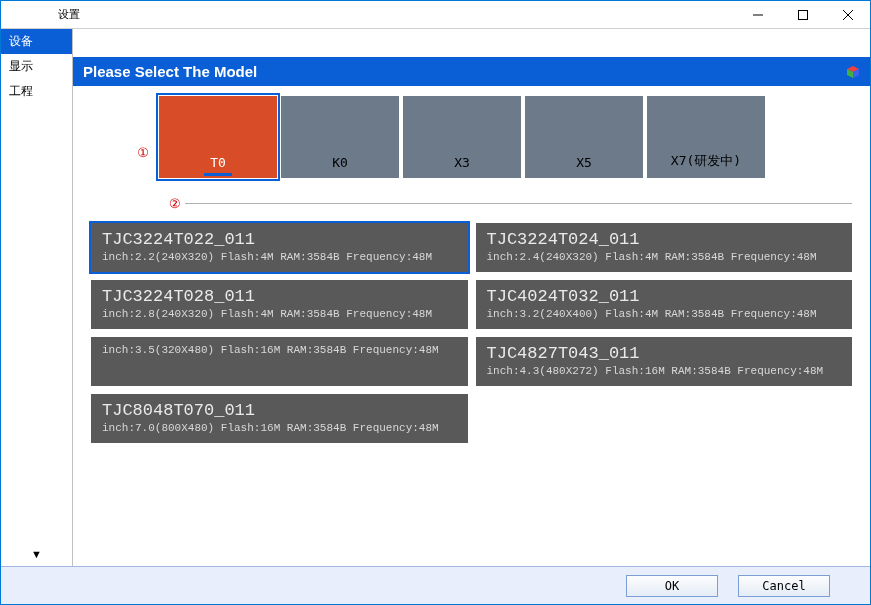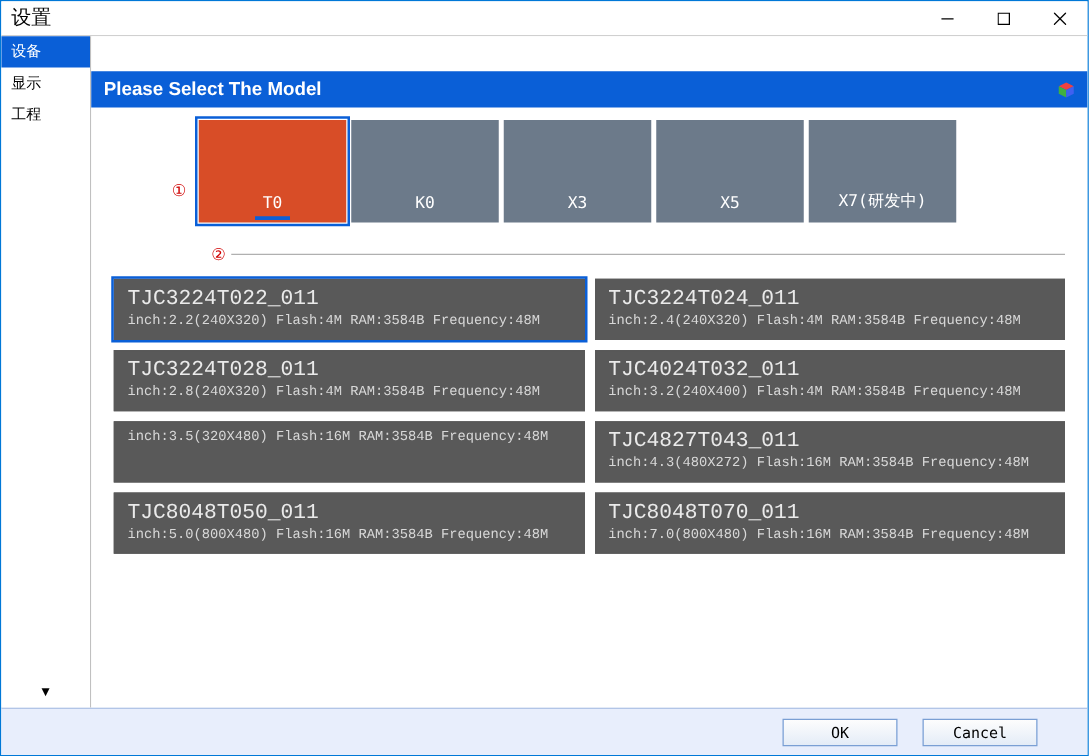--- a/index.html
+++ b/index.html
@@ -14,23 +14,24 @@
     border: 1px solid #0078d7;
   }
   .titlebar {
     height: 28px;
     display: flex;
     align-items: center;
     border-bottom: 1px solid #d0d0d0;
     background: #fff;
   }
   .titlebar-title {
-    padding-left: 8px;
-    font-size: 16px;
+    padding-left: 18px;
+    font-size: 11px;
     color: #000;
+    margin-left: 39px;
   }
   .titlebar-spacer { flex: 1; }
   .titlebar-btn {
     width: 45px;
     height: 28px;
     display: flex;
     align-items: center;
     justify-content: center;
     font-size: 13px;
     color: #000;
@@ -110,21 +111,21 @@
     margin-top: 30px;
   }
   .series-tabs {
     display: flex;
     gap: 4px;
   }
   .series-tab {
     width: 118px;
     height: 82px;
     background: #6c7a8a;
-    color: #ffffff;
+    color: #000000;
     display: flex;
     align-items: flex-end;
     justify-content: center;
     padding-bottom: 8px;
     font-family: "SimSun", monospace;
     font-size: 13px;
     cursor: pointer;
     position: relative;
   }
   .series-tab.selected {
@@ -291,24 +292,20 @@
             <div class="model-specs">inch:3.2(240X400) Flash:4M RAM:3584B Frequency:48M</div>
           </div>
           <div class="model-card">
             <div class="model-specs">inch:3.5(320X480) Flash:16M RAM:3584B Frequency:48M</div>
           </div>
           <div class="model-card">
             <div class="model-name">TJC4827T043_011</div>
             <div class="model-specs">inch:4.3(480X272) Flash:16M RAM:3584B Frequency:48M</div>
           </div>
           <div class="model-card">
-            <div class="model-name">TJC8048T050_011</div>
-            <div class="model-specs">inch:5.0(800X480) Flash:16M RAM:3584B Frequency:48M</div>
-          </div>
-          <div class="model-card">
             <div class="model-name">TJC8048T070_011</div>
             <div class="model-specs">inch:7.0(800X480) Flash:16M RAM:3584B Frequency:48M</div>
           </div>
         </div>
     </div>
   </div>
 </div>
 
 <div class="footer">
   <div class="footer-btn">OK</div>

